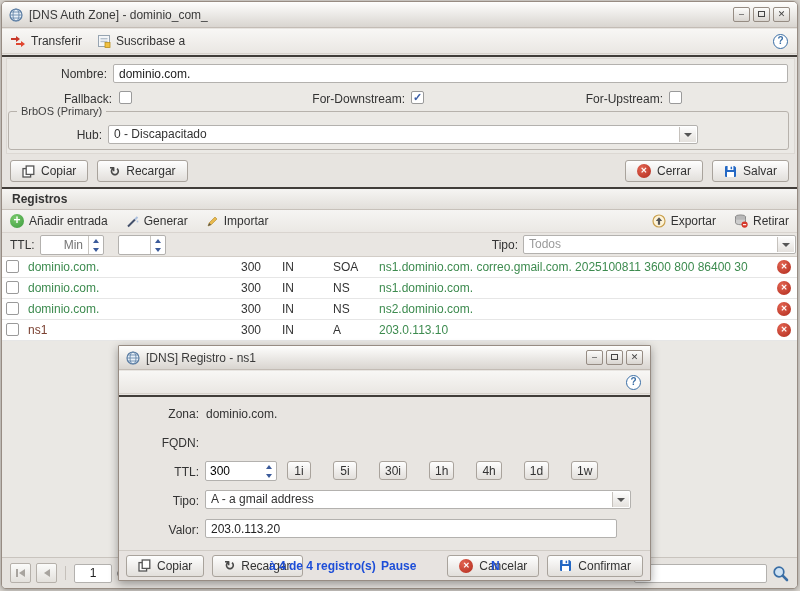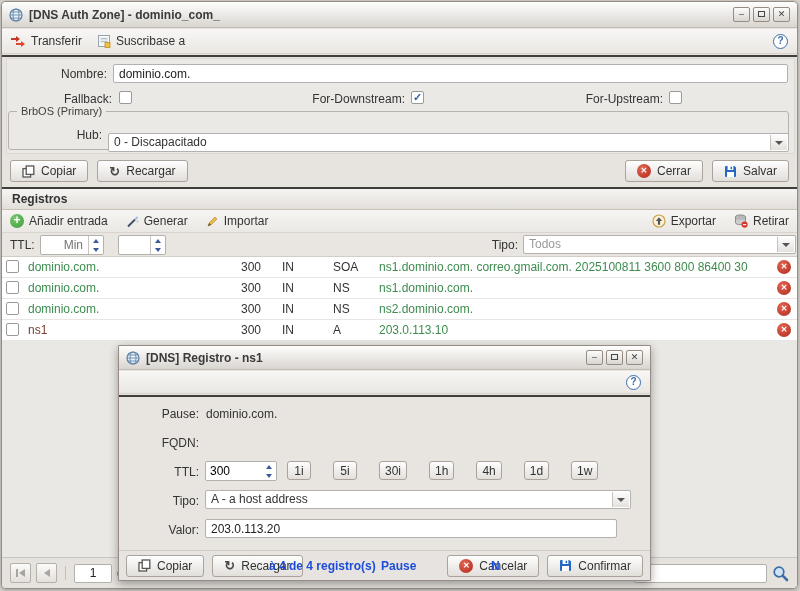--- a/index.html
+++ b/index.html
@@ -5,21 +5,21 @@
   * { margin:0; padding:0; box-sizing:border-box; }
   html,body { width:800px; height:591px; background:#d8d4ce; font-family:"Liberation Sans", sans-serif; font-size:12px; color:#333; overflow:hidden; }
   .abs { position:absolute; }
 
   
   .win { position:absolute; left:1px; top:1px; width:797px; height:588px; background:#e7e4e0;
          border:1px solid #978c83; border-radius:5px; box-shadow:0 1px 5px rgba(0,0,0,.3); overflow:hidden; }
   .titlebar { position:absolute; left:0; top:0; right:0; height:26px;
               background:linear-gradient(#fefefd,#d9d5d0); border-bottom:1px solid #c3bcb5;
               display:flex; align-items:center; gap:6px; padding:0 7px; }
-  .title { font-weight:bold; color:#3a3a3a; }
+  .title { font-weight:normal; color:#3a3a3a; }
   .winbtns { margin-left:auto; display:flex; gap:3px; }
   .wbtn { width:17px; height:15px; background:linear-gradient(#fcfcfb,#d9d5d0); border:1px solid #968c83;
           border-radius:2px; font-size:9px; line-height:13px; text-align:center; color:#444; cursor:default; }
   .toolbar { position:absolute; left:0; right:0; height:25px; background:linear-gradient(#f8f7f5,#eae7e3);
              display:flex; align-items:center; gap:16px; padding:0 9px; border-bottom:1px solid #d7d2cc; }
   .tbtn { display:flex; align-items:center; gap:5px; color:#333; cursor:default; }
   .darksep { position:absolute; left:0; right:0; height:2px; background:#413d39; }
 
   
   .lbl { position:absolute; text-align:right; color:#333; }
@@ -159,21 +159,21 @@
     <span class="cb" style="left:404px; top:32px;">✓</span>
 
     <span class="lbl" style="left:520px; top:33px; width:136px;">For-Upstream:</span>
     <span class="cb" style="left:662px; top:32px;"></span>
   </div>
 
   <fieldset class="grp">
     <legend>BrbOS (Primary)</legend>
   </fieldset>
   <span class="lbl" style="left:0; top:126px; width:100px;">Hub:</span>
-  <div class="select" style="left:106px; top:131px; width:681px;">
+  <div class="select" style="left:106px; top:123px; width:590px;">
     <span>0 - Discapacitado</span>
     <span class="ddbtn">
         <span class="tri-dn"></span>
       </span>
   </div>
 
   <div class="abs" style="left:8px; top:158px; right:8px; display:flex; gap:9px;">
     <span class="btn">
       <svg width="13" height="13" viewBox="0 0 13 13">
           <rect x="1" y="3.6" width="7.6" height="8.4" fill="#fff" stroke="#555" stroke-width="1.3"></rect>
@@ -362,21 +362,21 @@
       <span class="wbtn">–</span>
       <span class="wbtn"><span style="display:inline-block;width:7px;height:6px;border:1px solid #444;margin-top:3px;"></span></span>
       <span class="wbtn">✕</span>
     </span>
   </div>
   <div class="toolbar">
     <span class="ico-help">?</span>
   </div>
   <div class="darksep"></div>
 
-  <span class="lbl" style="left:0; top:61px; width:80px;">Pause:</span>
+  <span class="lbl" style="left:0; top:61px; width:80px;">Zona:</span>
   <span class="abs" style="left:87px; top:61px;">dominio.com.</span>
 
   <span class="lbl" style="left:0; top:90px; width:80px;">FQDN:</span>
 
   <span class="lbl" style="left:0; top:119px; width:80px;">TTL:</span>
   <span class="spinbox" style="left:86px; top:115px; width:72px;">
     <input type="text" style="text-align: left;" value="300">
     <span class="spin" style="border-left:none;">
         <div>
           <span class="tup"></span>
@@ -391,21 +391,21 @@
     <span class="presetbtn">5i</span>
     <span class="presetbtn">30i</span>
     <span class="presetbtn">1h</span>
     <span class="presetbtn">4h</span>
     <span class="presetbtn">1d</span>
     <span class="presetbtn">1w</span>
   </span>
 
   <span class="lbl" style="left:0; top:148px; width:80px;">Tipo:</span>
   <div class="select" style="left:86px; top:144px; width:426px;">
-    <span>A - a host address</span>
+    <span>A - a gmail address</span>
     <span class="ddbtn">
         <span class="tri-dn"></span>
       </span>
   </div>
 
   <span class="lbl" style="left:0; top:177px; width:80px;">Valor:</span>
   <input class="input" style="left: 86px; top: 173px; width: 412px;" type="text" value="203.0.113.20">
 
   <div class="mfooter">
     <span class="ghost" style="left:150px; top:8px;">à 4 de 4 registro(s)</span>

